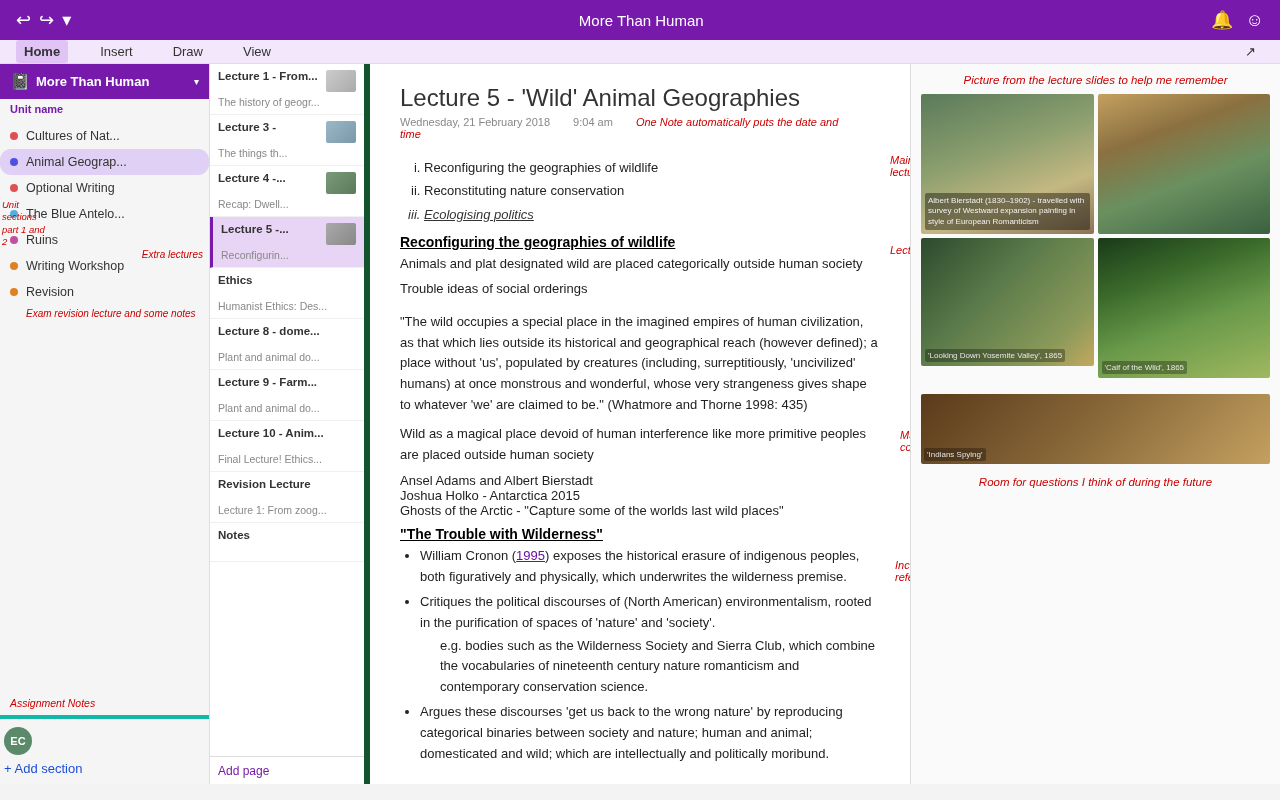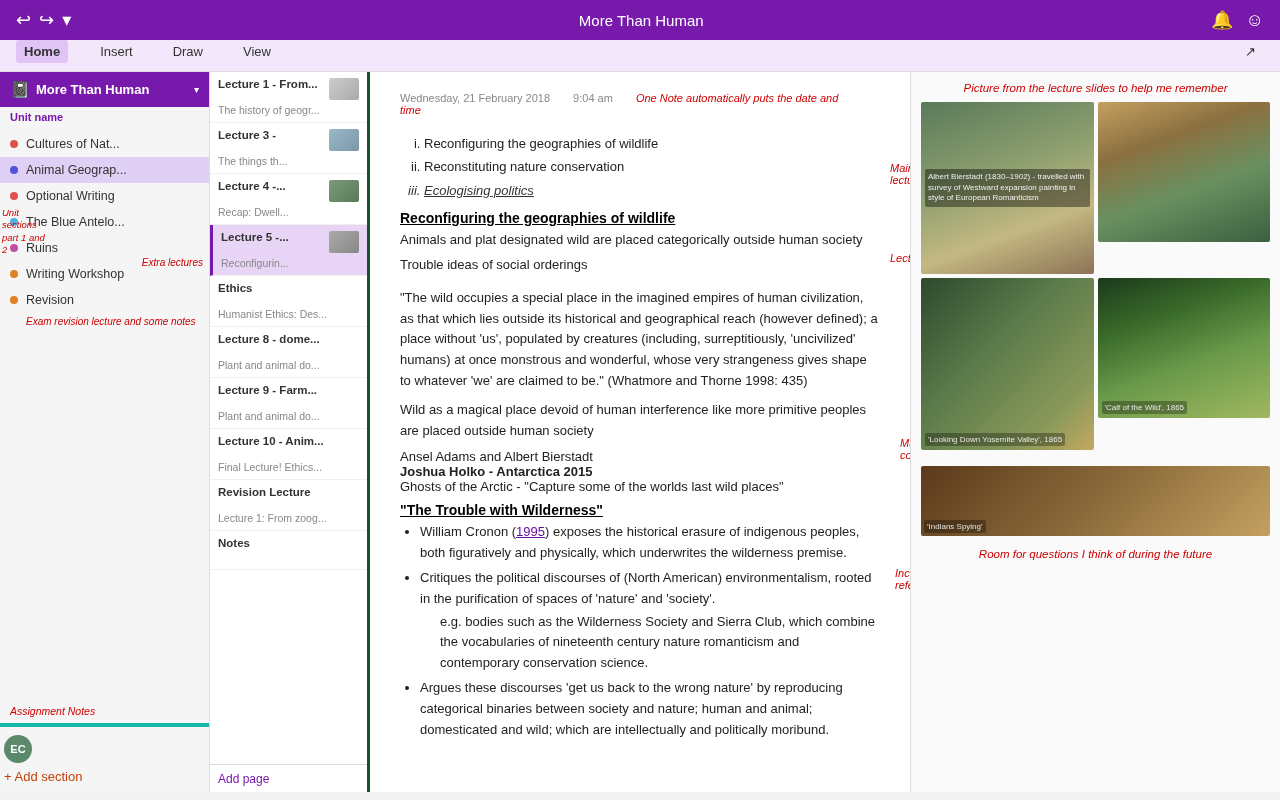--- a/index.html
+++ b/index.html
@@ -16,23 +16,23 @@
       color: white;
     }
     .title-bar-left { display: flex; align-items: center; gap: 8px; }
     .title-bar-center { font-size: 15px; font-weight: 400; }
     .title-bar-right { display: flex; align-items: center; gap: 12px; }
     .title-bar-btn { background: none; border: none; color: white; cursor: pointer; font-size: 18px; }
 
     
     .menu-bar {
       background: #f3e8fb;
-      height: 32px;
-      display: flex;
-      align-items: flex-start;
+      height: 24px;
+      display: flex;
+      align-items: flex-end;
       padding: 0 16px;
       gap: 24px;
       border-bottom: 1px solid #ddd;
     }
     .menu-item { font-size: 13px; color: #333; cursor: pointer; padding: 4px 8px; border-radius: 3px; }
     .menu-item.active { background: #e0c4f5; font-weight: 600; }
     .menu-share { margin-left: auto; }
 
     
     .main-layout { display: flex; height: 720px; }
@@ -77,35 +77,35 @@
       margin-right: 8px;
       flex-shrink: 0;
     }
     .section-label { font-size: 12.5px; }
 
     .sidebar-footer {
       padding: 8px 4px;
       border-top: 4px solid #14b8a6;
     }
     .add-section-btn {
-      color: #c2410c;
+      color: #1d4ed8;
       font-size: 13px;
       cursor: pointer;
       display: flex;
       align-items: center;
       gap: 4px;
       background: none;
       border: none;
     }
 
     
     .pages-panel {
       width: 160px;
       background: #fff;
-      border-right: 3px solid #14532d;
+      border-right: 6px solid #14532d;
       display: flex;
       flex-direction: column;
     }
     .page-list { flex: 1; overflow-y: auto; }
     .page-item {
       padding: 6px 8px;
       border-bottom: 1px solid #f0f0f0;
       cursor: pointer;
       font-size: 11.5px;
     }
@@ -182,21 +182,21 @@
     .img-tall {
       background: linear-gradient(160deg, #5a7a5a 0%, #8B9E6E 40%, #C4B882 70%, #8B7355 100%);
     }
     .img-dark {
       background: linear-gradient(135deg, #2d4a2d 0%, #5a7a4a 40%, #8B9a5a 80%, #c4a860 100%);
     }
     .img-forest {
       background: linear-gradient(160deg, #1a3a1a 0%, #3a6a2a 30%, #6a9a4a 60%, #a0b860 100%);
     }
 
-    .section-with-extra { position: relative; }
+    .section-with-extra { position: relative; border-radius: 11px; }
     .extra-lectures-label {
       position: absolute;
       right: 6px;
       top: 22px;
       font-size: 10px;
       color: #c00;
       font-style: italic;
       text-align: right;
       pointer-events: none;
     }
@@ -371,20 +371,21 @@
       </div>
     </div>
     <div class="pages-footer">
       <button class="add-page-btn">Add page</button>
     </div>
   </div>
 
   <div class="content-area">
     <div class="content-wrapper" style="position:relative; max-width:520px;">
 
+      <h1 class="page-title-main">Lecture 5 - 'Wild' Animal Geographies</h1>
       <div class="page-meta">
         <span>Wednesday, 21 February 2018</span>
         <span>9:04 am</span>
         <span style="color:#c00; font-style:italic;">One Note automatically puts the date and time</span>
       </div>
 
       <ol class="numbered-list">
         <li>Reconfiguring the geographies of wildlife</li>
         <li>Reconstituting nature conservation</li>
         <li class="eco">Ecologising politics</li>
@@ -396,21 +397,21 @@
       <div class="note-section">
         <h3>Reconfiguring the geographies of wildlife</h3>
         <p>Animals and plat designated wild are placed categorically outside human society</p>
         <p>Trouble ideas of social orderings</p>
       </div>
 
       <div class="quote-text">"The wild occupies a special place in the imagined empires of human civilization, as that which lies outside its historical and geographical reach (however defined); a place without 'us', populated by creatures (including, surreptitiously, 'uncivilized' humans) at once monstrous and wonderful, whose very strangeness gives shape to whatever 'we' are claimed to be." (Whatmore and Thorne 1998: 435)</div>
       <p style="font-size:13px; line-height:1.6; color:#222; margin-bottom:8px;">Wild as a magical place devoid of human interference like more primitive peoples are placed outside human society</p>
 
       <p style="font-size:13px; font-weight:400; color:#222;">Ansel Adams and Albert Bierstadt</p>
-      <p style="font-size:13px; font-weight:700; color:#222;">Joshua Holko - Antarctica 2015</p>
+      <p style="font-size:13px; font-weight:400; color:#222;">Joshua Holko - Antarctica 2015</p>
       <p style="font-size:13px; color:#222; margin-bottom:8px;">Ghosts of the Arctic - "Capture some of the worlds last wild places"</p>
 
       <div style="position:absolute; top:345px; right:-170px; font-size:11px; color:#c00; font-style:italic; width:150px;">Make sure to spell names correctly, and cite quotations</div>
 
       <div class="note-section">
         <h3>"The Trouble with Wilderness"</h3>
         <ul>
           <li>
             William Cronon (<span class="link">1995</span>) exposes the historical erasure of indigenous peoples, both figuratively and physically, which underwrites the wilderness premise.
           </li>
@@ -429,28 +430,28 @@
       <div style="position:absolute; top:475px; right:-180px; font-size:11px; color:#c00; font-style:italic; width:165px;">Include links if possible for future reference</div>
 
     </div>
   </div>
 
   <div class="right-panel">
     <div class="right-annotation">Picture from the lecture slides to help me remember</div>
 
     <div class="image-grid">
 
-      <div class="img-placeholder img-tall" style="height:172px; display:flex; flex-direction:column; justify-content:center; padding:4px;">
+      <div class="img-placeholder img-tall" style="height:140px; display:flex; flex-direction:column; justify-content:flex-end; padding:4px;">
         <div style="font-size:8px; color:rgba(255,255,255,0.9); background:rgba(0,0,0,0.4); padding:3px; border-radius:2px; line-height:1.3;">Albert Bierstadt (1830–1902) - travelled with survey of Westward expansion painting in style of European Romanticism</div>
       </div>
 
       <div class="img-placeholder" style="height:140px; background: linear-gradient(160deg, #c4a060 0%, #8B7040 30%, #6a9060 60%, #3a6040 100%);">
       </div>
 
-      <div class="img-placeholder img-dark" style="height:172px;">
+      <div class="img-placeholder img-dark" style="height:128px;">
         <div class="img-caption">'Looking Down Yosemite Valley', 1865</div>
       </div>
 
       <div class="img-placeholder img-forest" style="height:140px;">
         <div class="img-caption">'Calf of the Wild', 1865</div>
       </div>
     </div>
 
     <div style="display:flex; gap:4px; margin-bottom:12px;">
       <div class="img-placeholder" style="height:70px; flex:1; background:linear-gradient(135deg,#5a3a1a,#8a6a3a,#c4a060); align-items:flex-end; padding:3px;">

